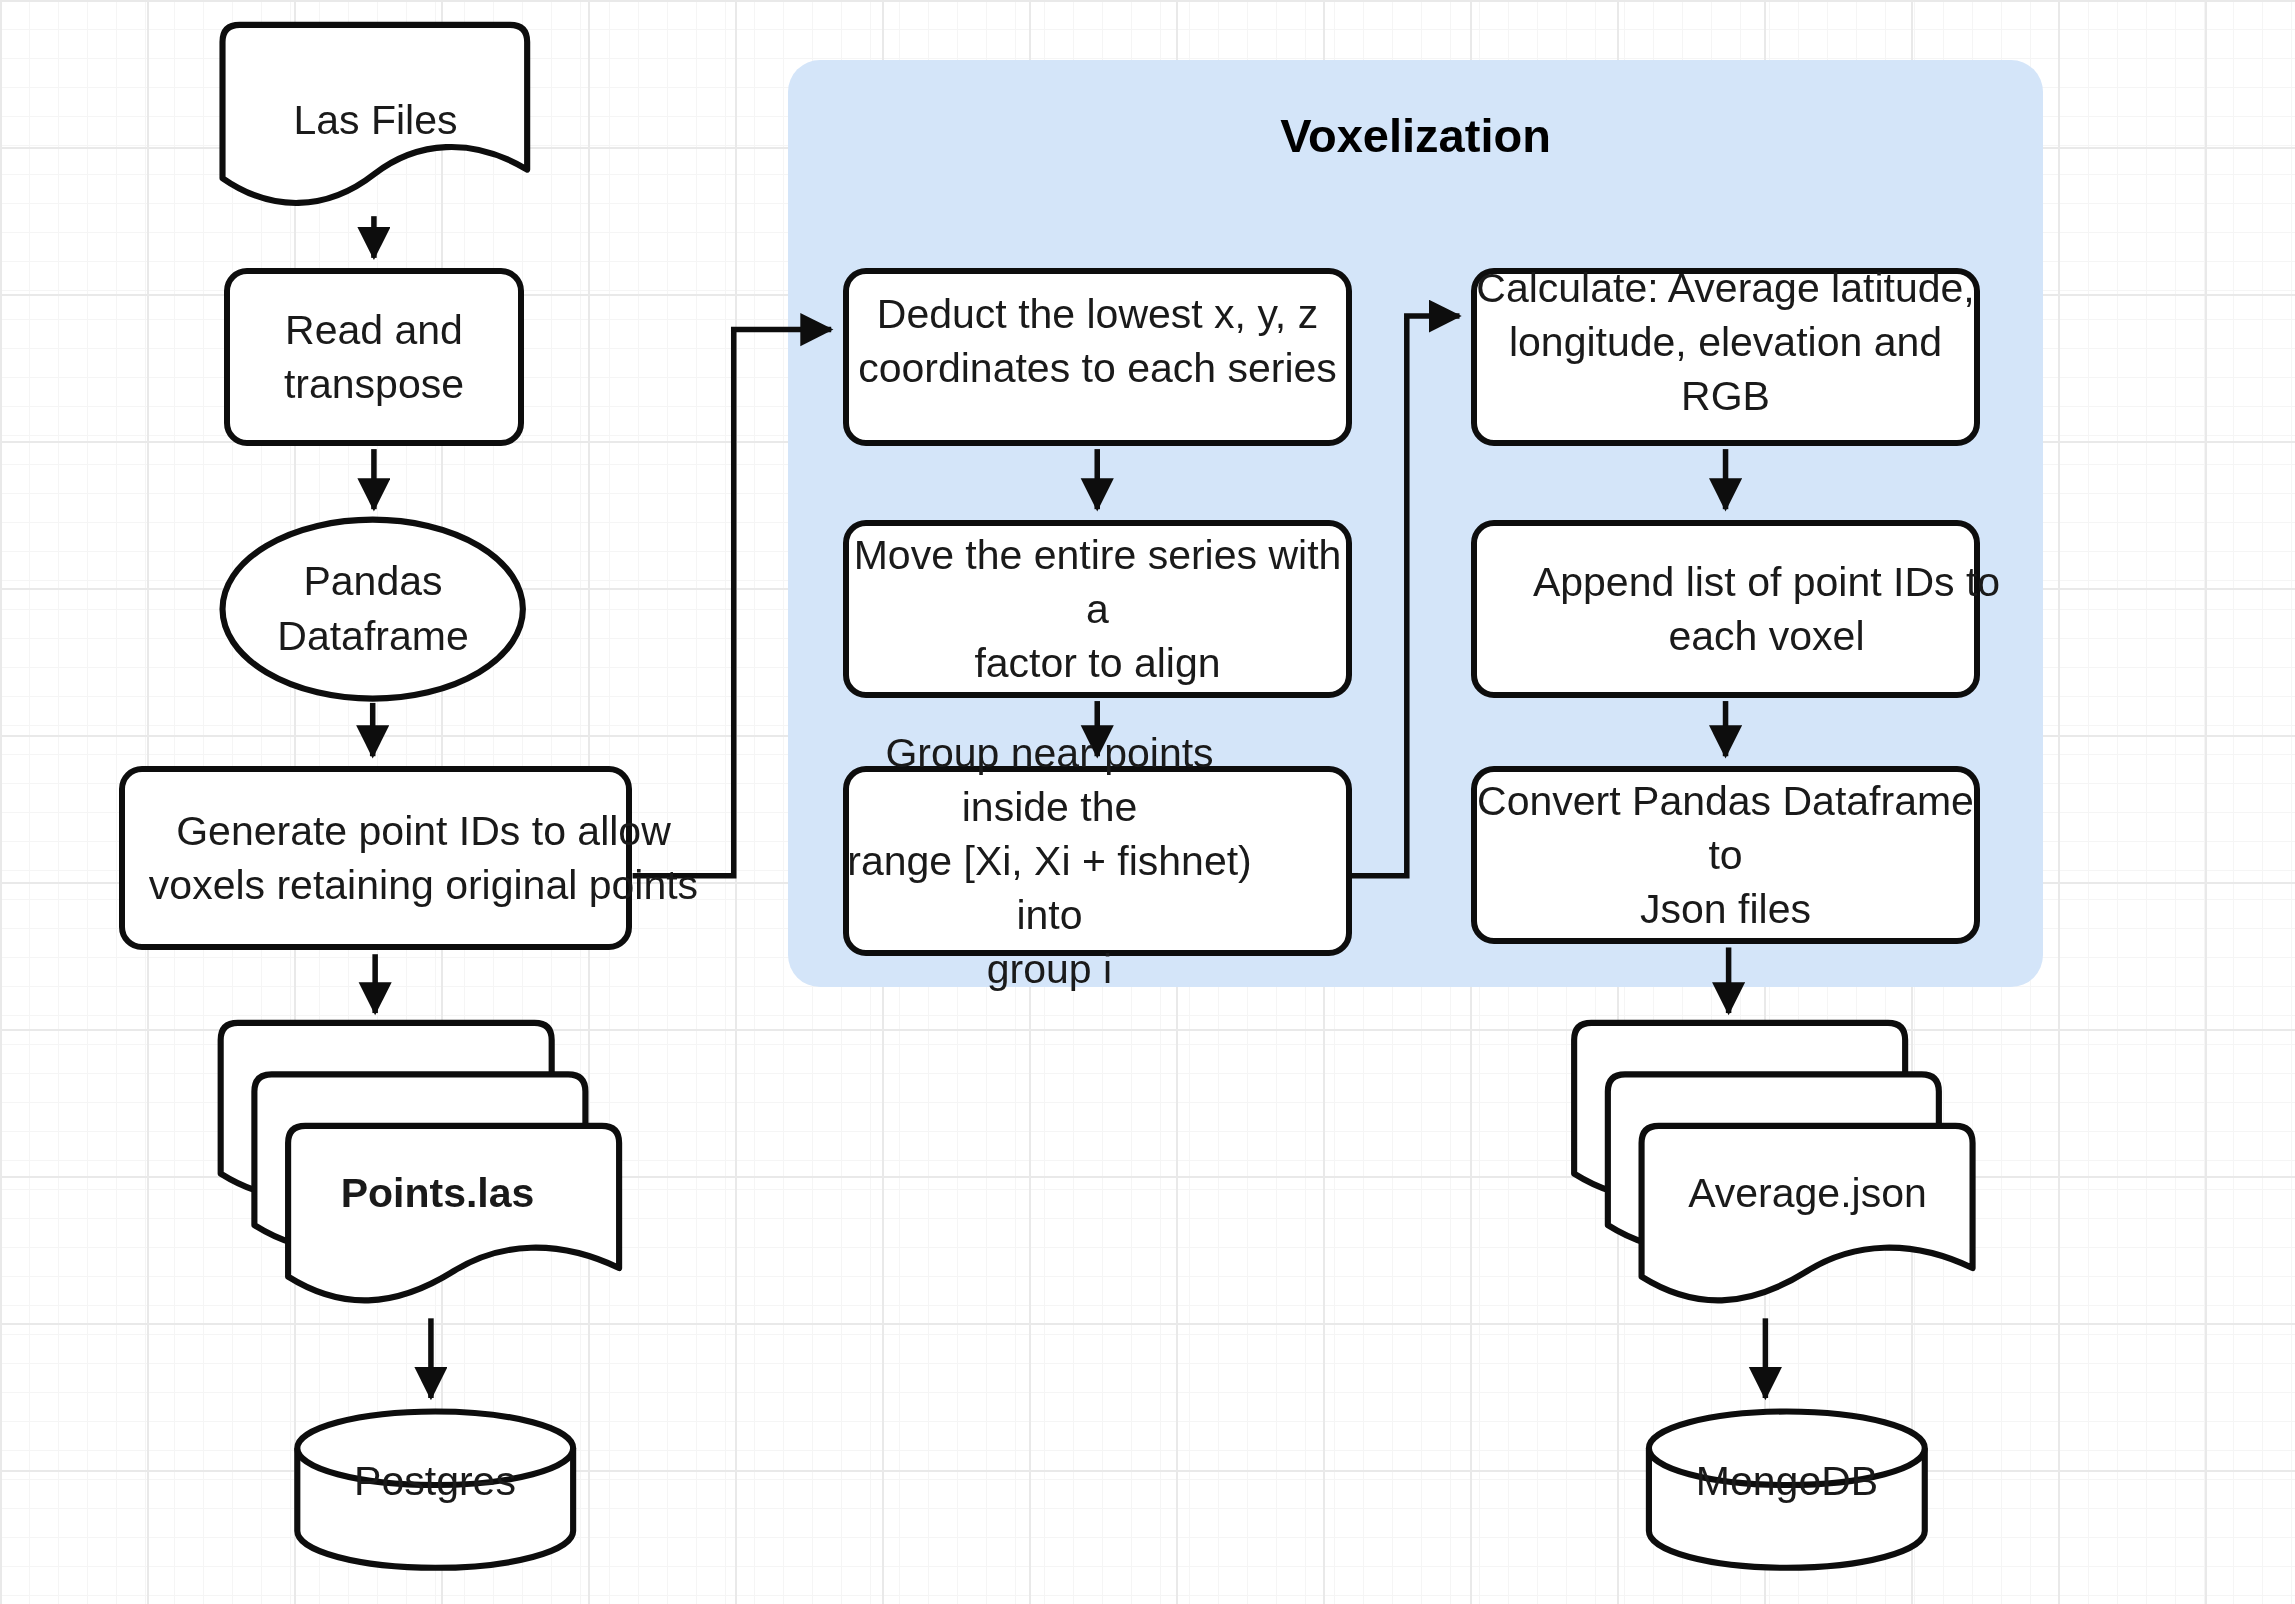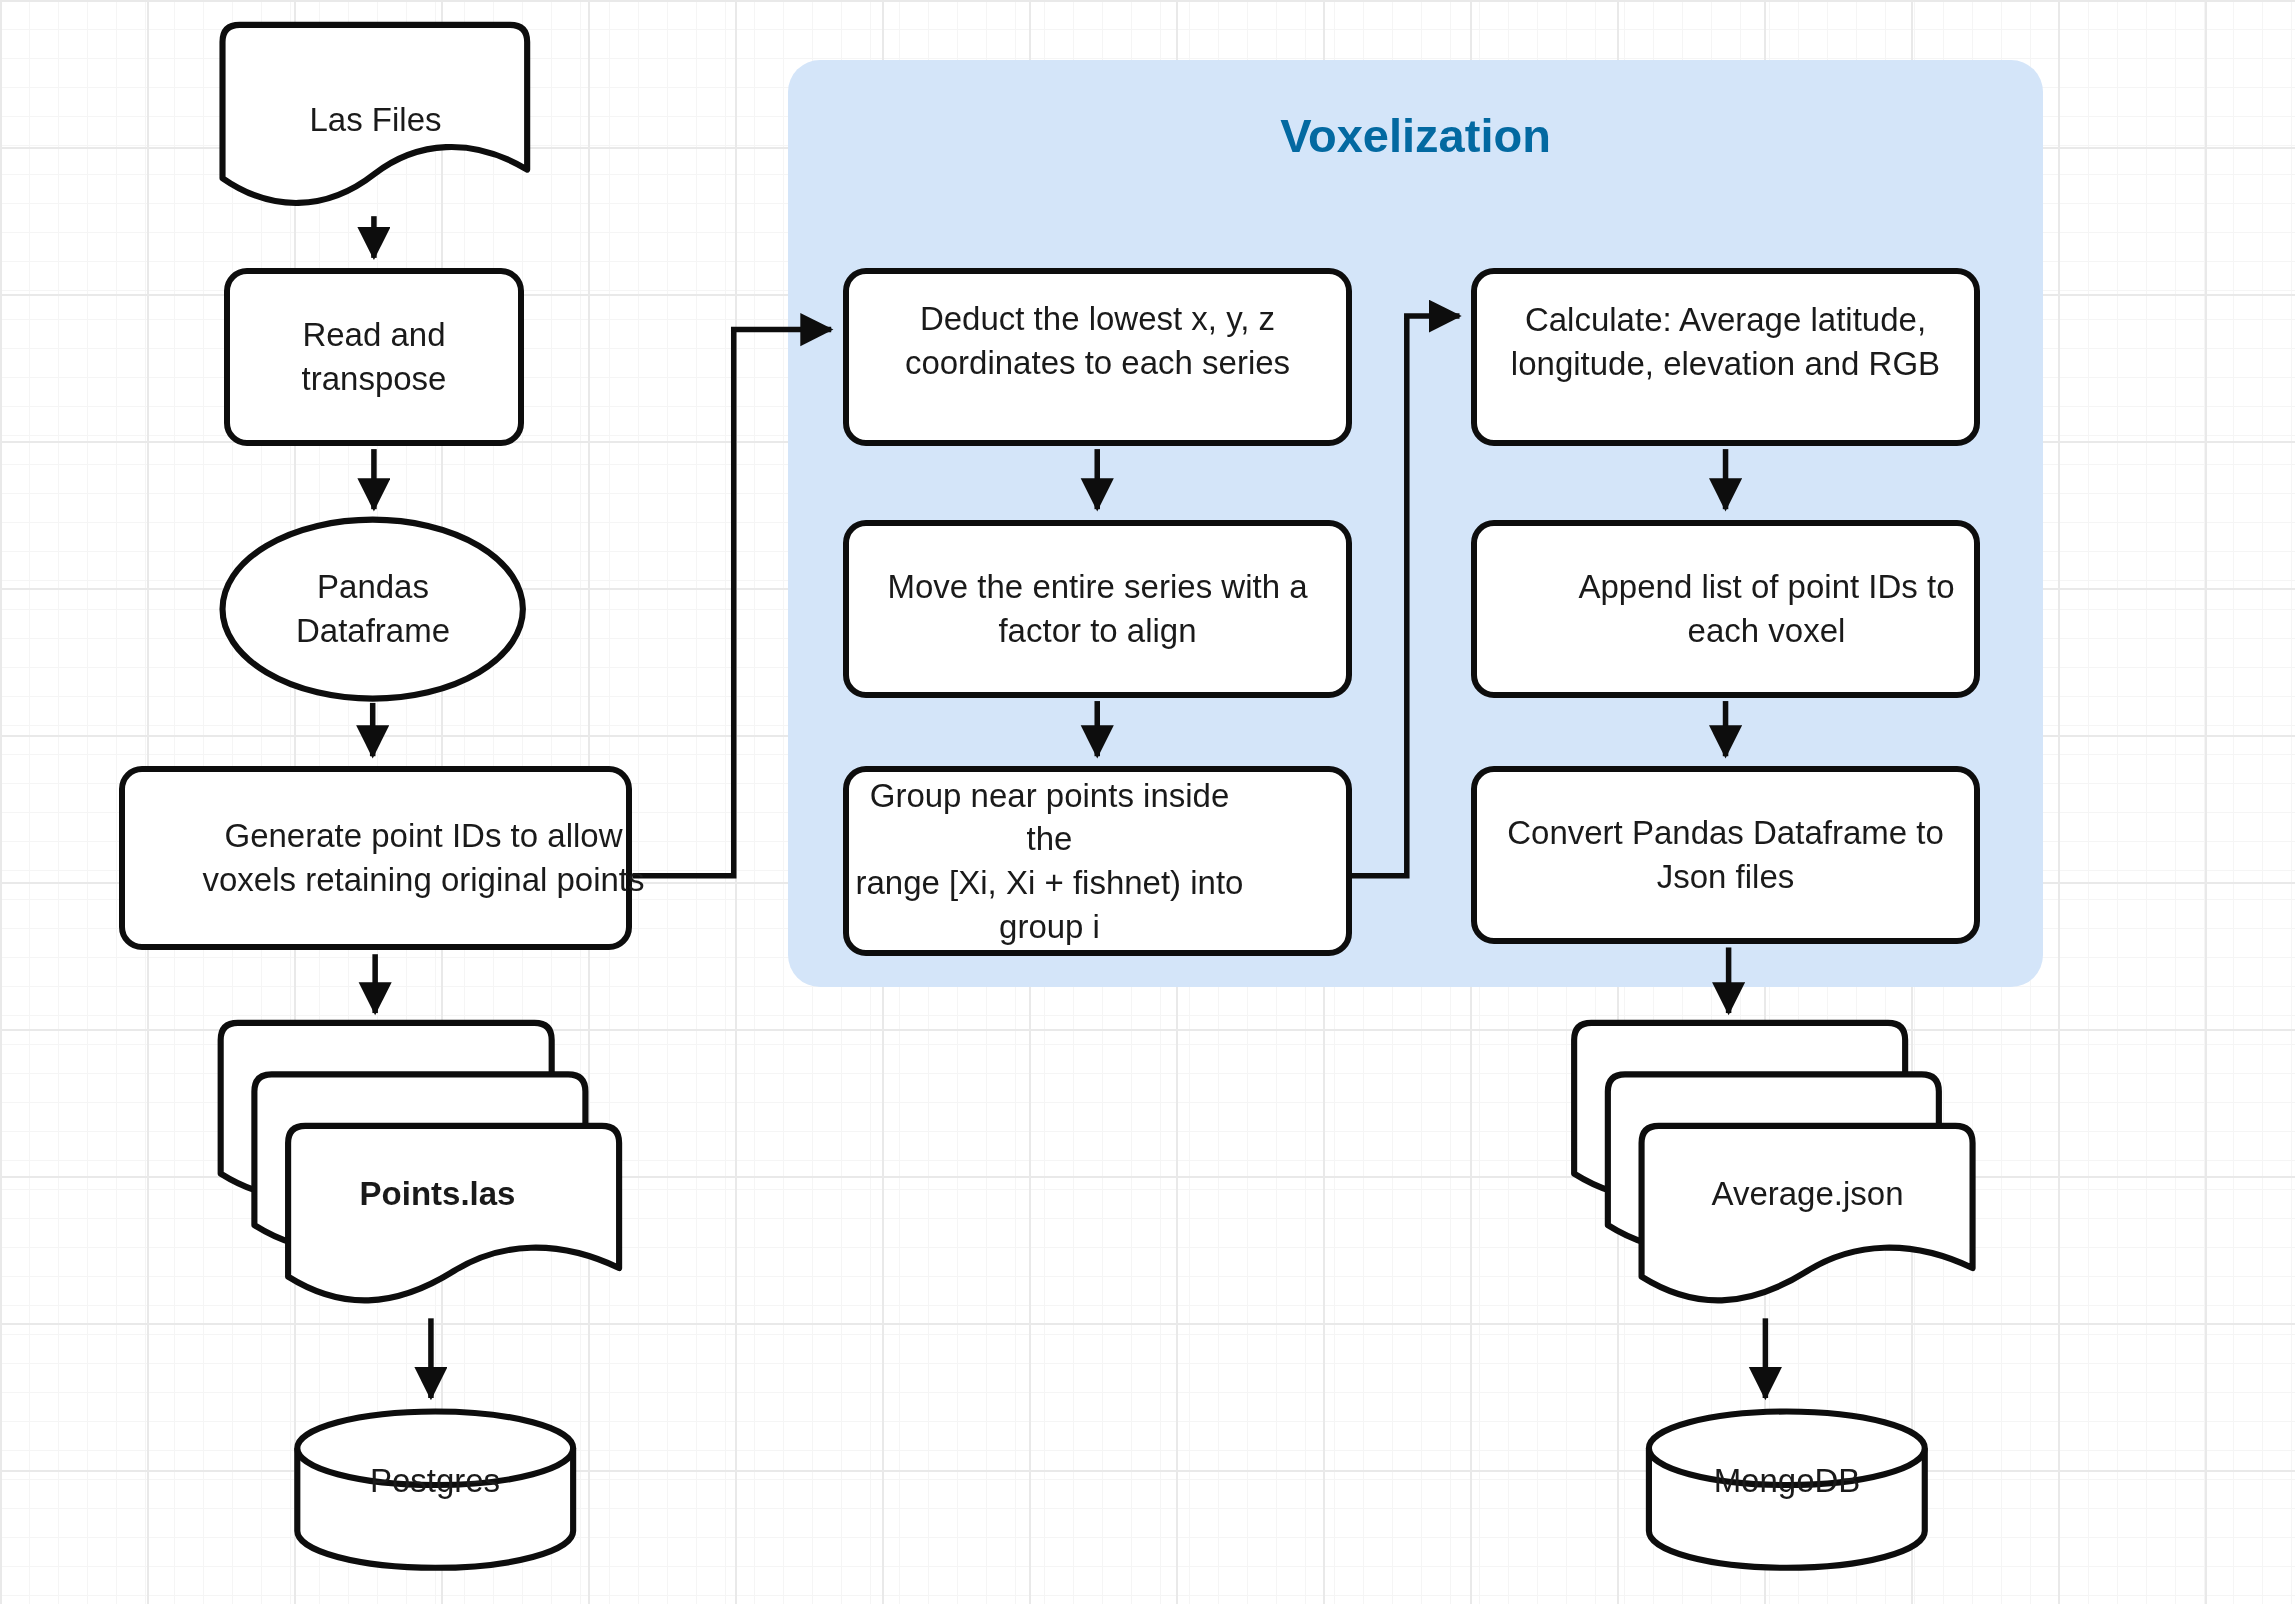--- a/index.html
+++ b/index.html
@@ -18,26 +18,26 @@
   .container{
     background:#d4e5f9;border-radius:32px;
   }
   .node-box{
     background:#ffffff;border:6.1px solid #0d0d0d;border-radius:23px;
     box-sizing:border-box;
   }
   .label{
     display:flex;align-items:center;justify-content:center;
     text-align:center;white-space:pre-line;
-    font-size:33px;line-height:1.32;color:#1a1a1a;
+    font-size:41px;line-height:1.32;color:#1a1a1a;
   }
   .container-title{
     font-size:47px;font-weight:bold;line-height:1.2;
     display:flex;align-items:center;justify-content:center;text-align:center;
-    color:#0369a1;
+    color:#000000;
   }
   svg.overlay{position:absolute;left:0;top:0;pointer-events:none;}
   svg .shape{pointer-events:auto;}
 </style>
 </head>
 <body>
 
 <div class="abs container" style="left:788px;top:60px;width:1255px;height:927px;"></div>
 <div class="abs container-title" style="left:788px;top:103px;width:1255px;height:67px;">Voxelization</div>
 

